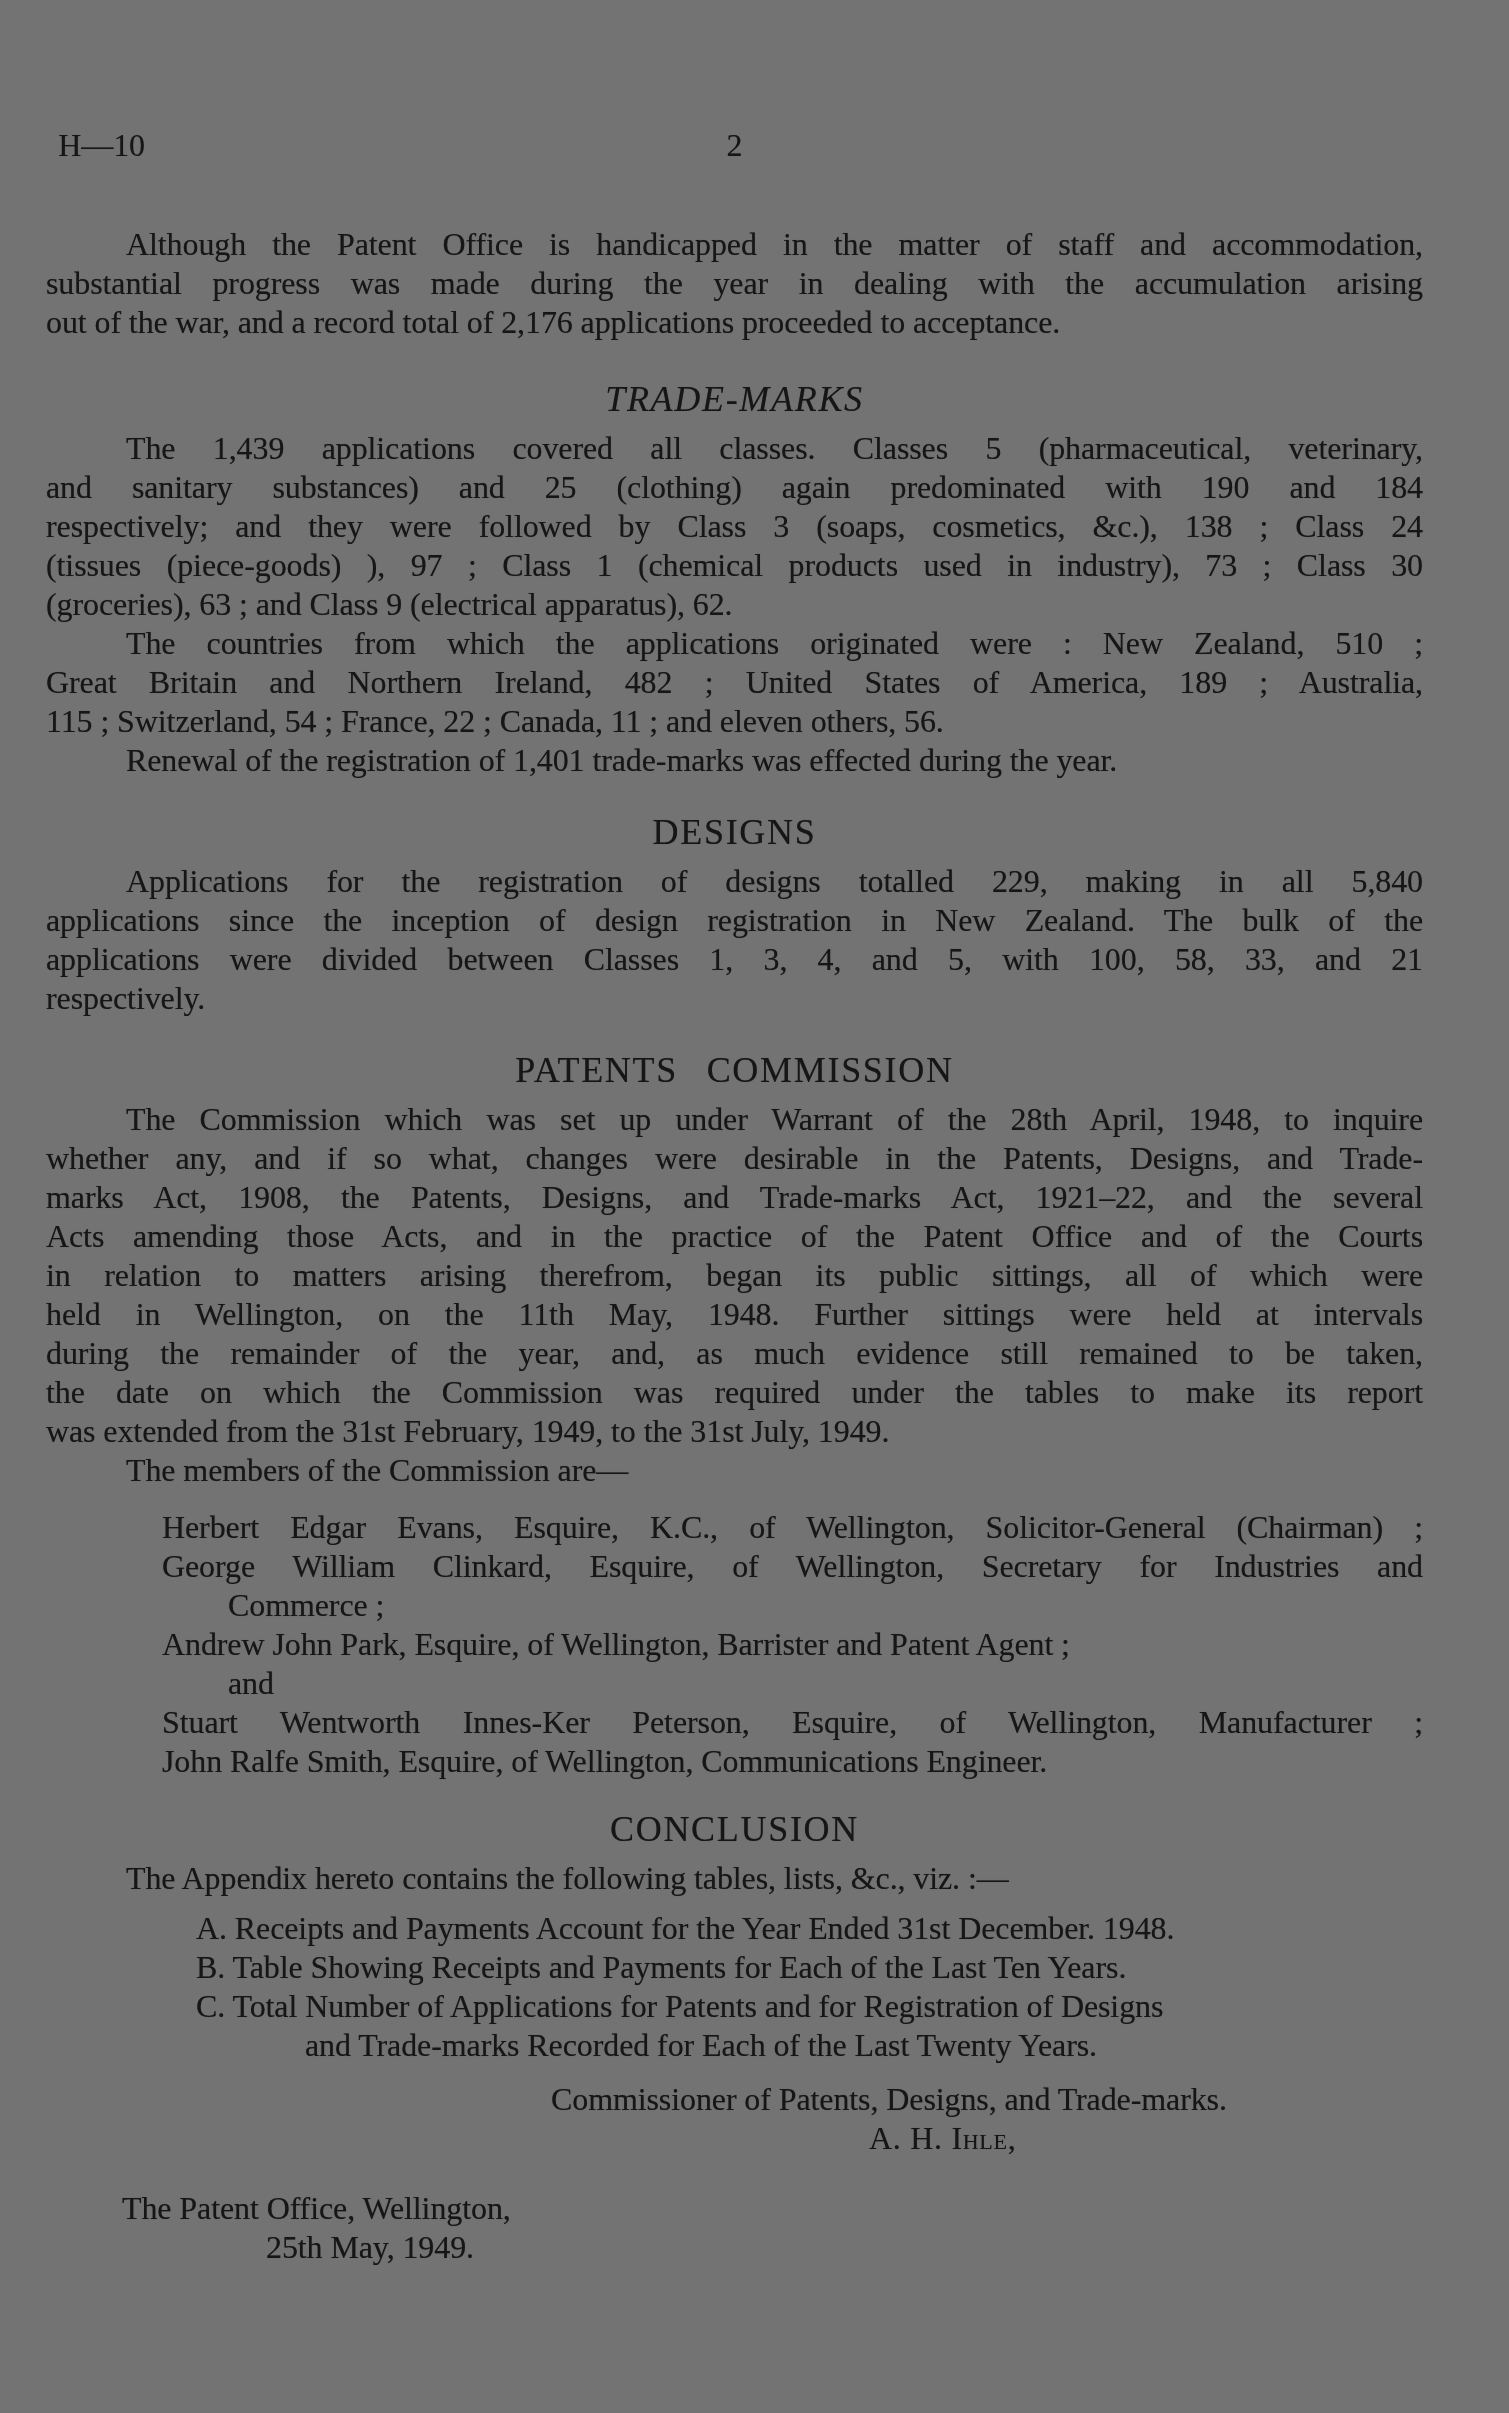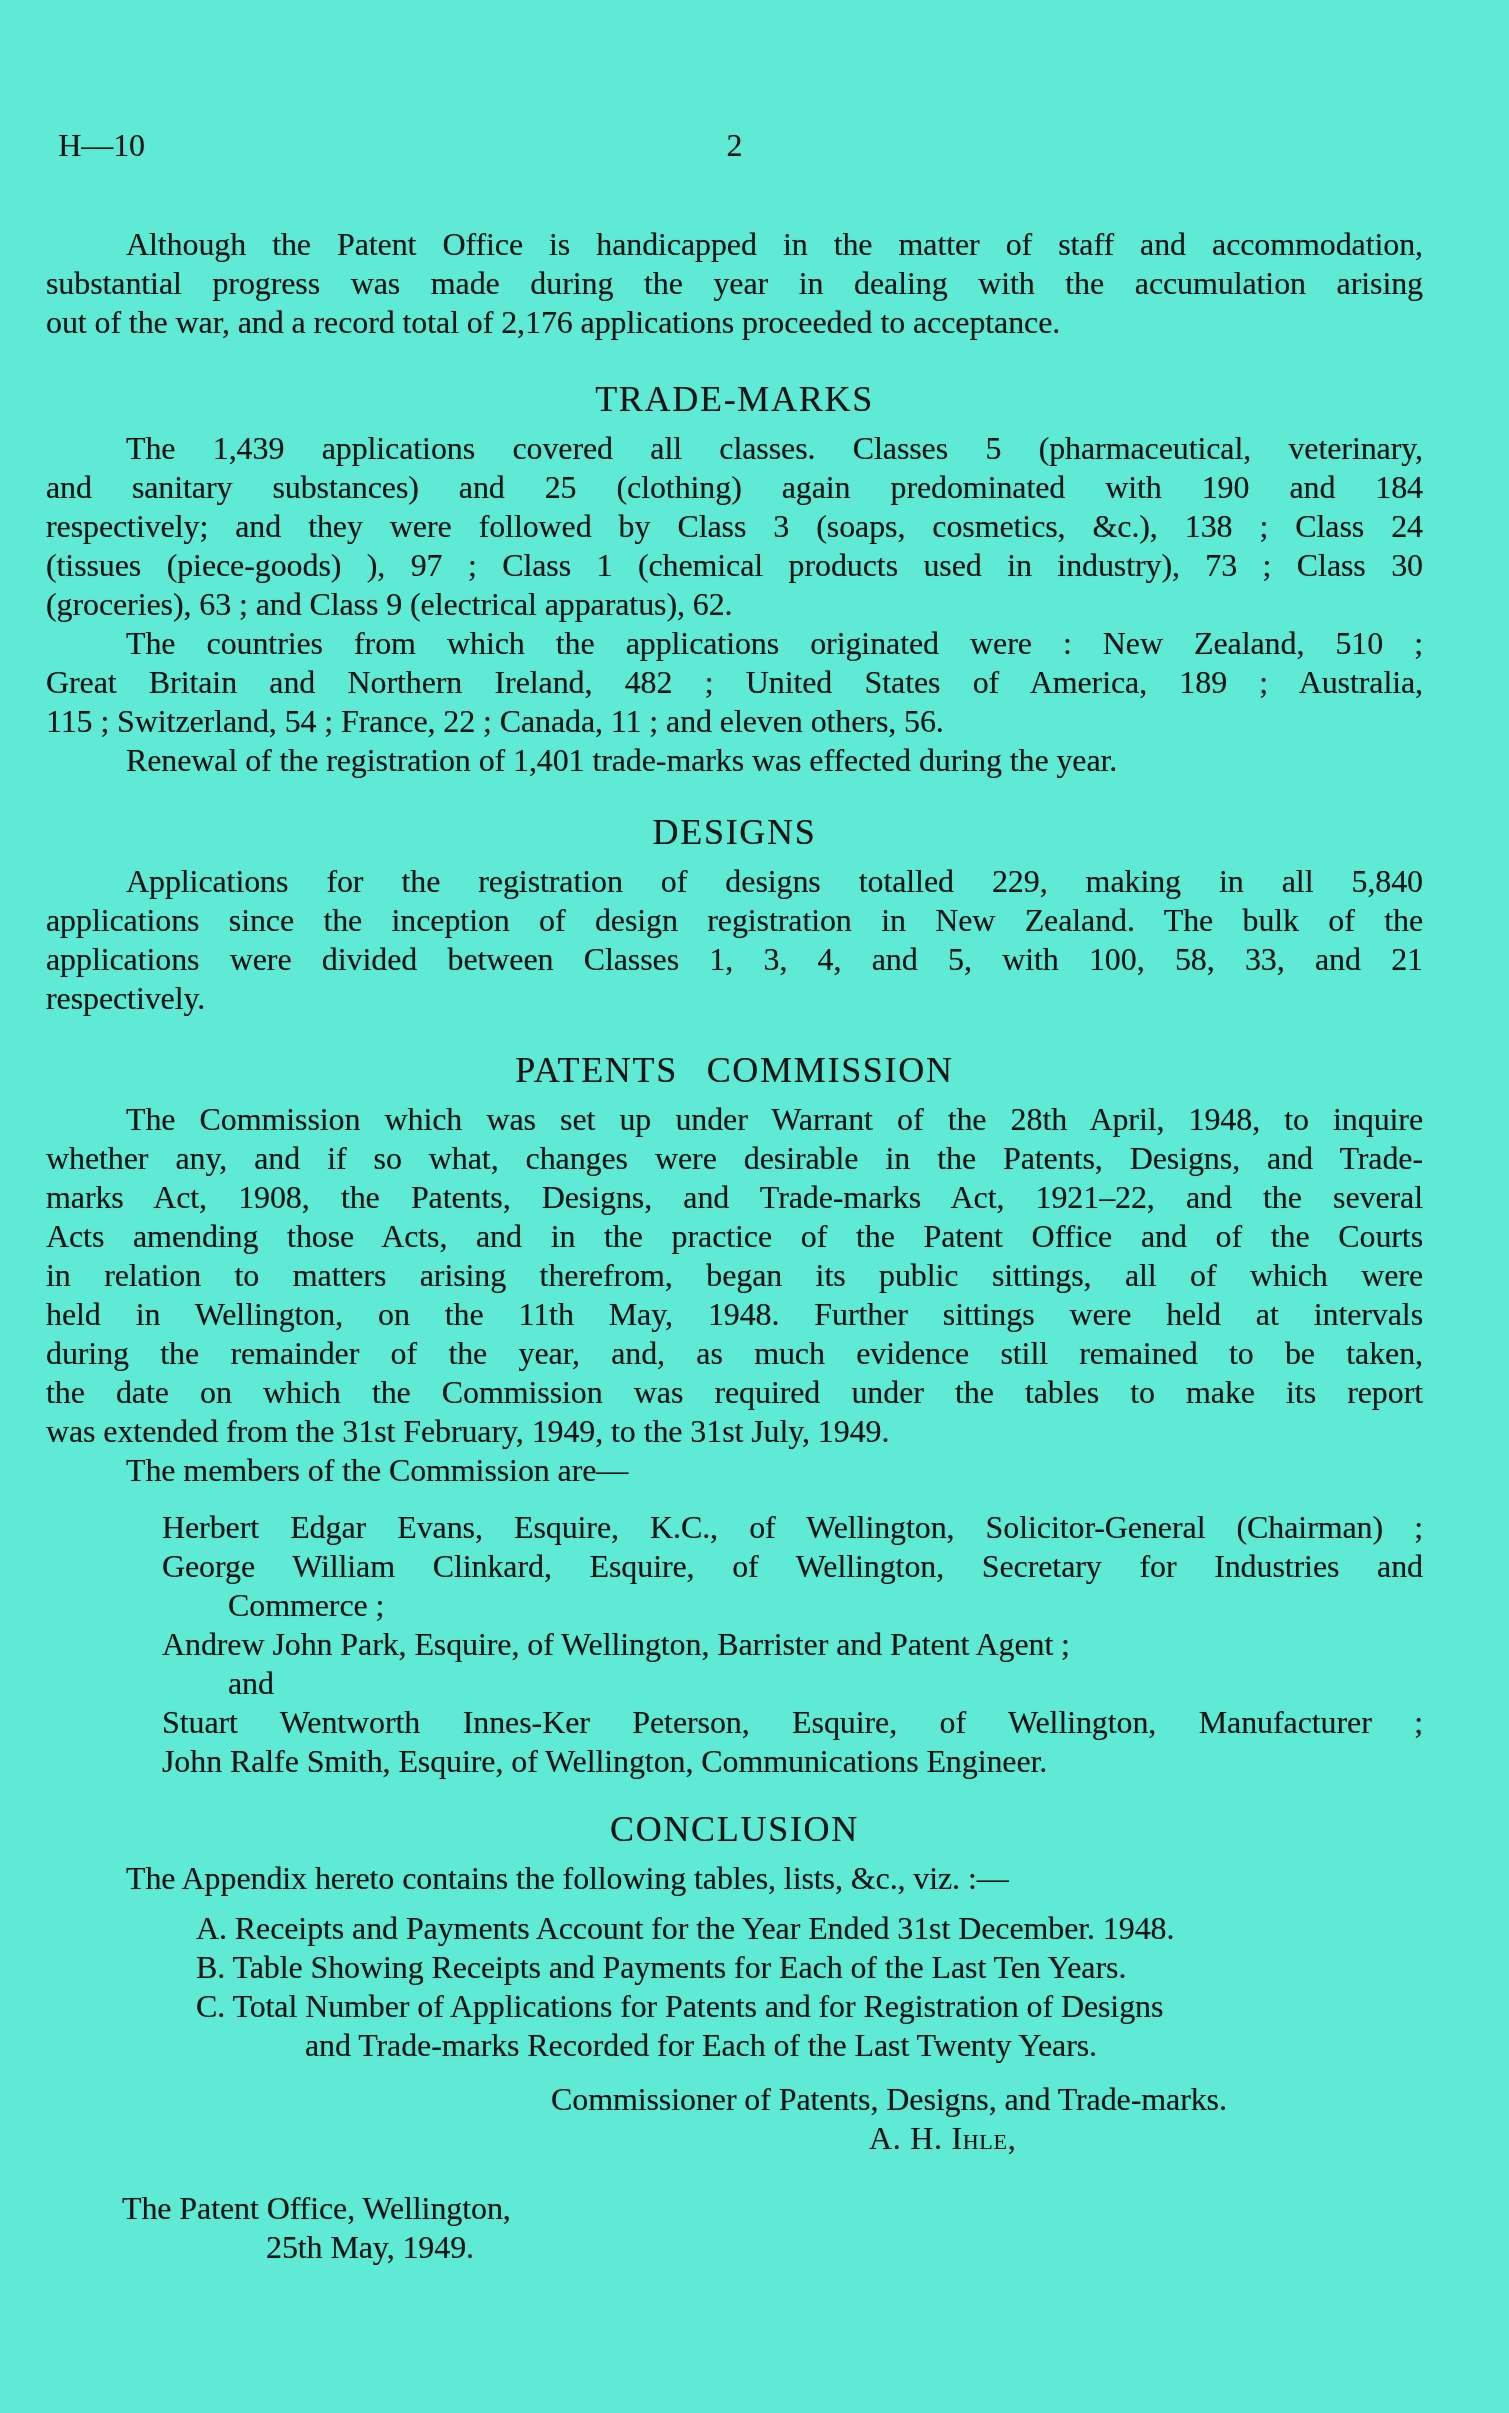--- a/index.html
+++ b/index.html
@@ -1,19 +1,19 @@
 <!DOCTYPE html>
 <html style="font-size:11px"><head>
 <meta charset="utf-8">
 <style>
   html,body { margin:0; padding:0; background:#e8e6e1; }
   .sheet {
     position:relative;
     width:1510px; height:2413px;
-    background:#5eead4;
+    background:#737373;
     font-family:"Liberation Serif", serif;
     color:#161616;
     overflow:hidden;
     text-shadow:0 0 0.7px rgba(10,10,10,0.45);
   }
   .textblock {
     position:absolute; left:46px; top:0; width:1377px;
     font-size:32px; line-height:39px; letter-spacing:-0.1px;
   }
   .pagehead { position:relative; margin-top:126px; height:39px; }
@@ -31,21 +31,21 @@
   .ind-item2  { padding-left:259px; }
 
   .heading {
     text-align:center;
     font-size:36px;
     letter-spacing:1.7px;
     word-spacing:18px;
     line-height:39px;
   }
   .mt-intro   { margin-top:60px; }
-  .mt-h-tm    { margin-top:38px; }
+  .mt-h-tm    { margin-top:38px;font-style:italic; }
   .mt-p-tm    { margin-top:10.2px; }
   .mt-h-ds    { margin-top:33px; }
   .mt-p-ds    { margin-top:10.2px; }
   .mt-h-pc    { margin-top:33px; }
   .mt-p-pc    { margin-top:9.6px; }
   .mt-members { margin-top:18px; }
   .mt-h-cn    { margin-top:29px; }
   .mt-p-cn    { margin-top:9.6px; }
   .mt-items   { margin-top:11px; }
   .mt-sig     { margin-top:15px; }

